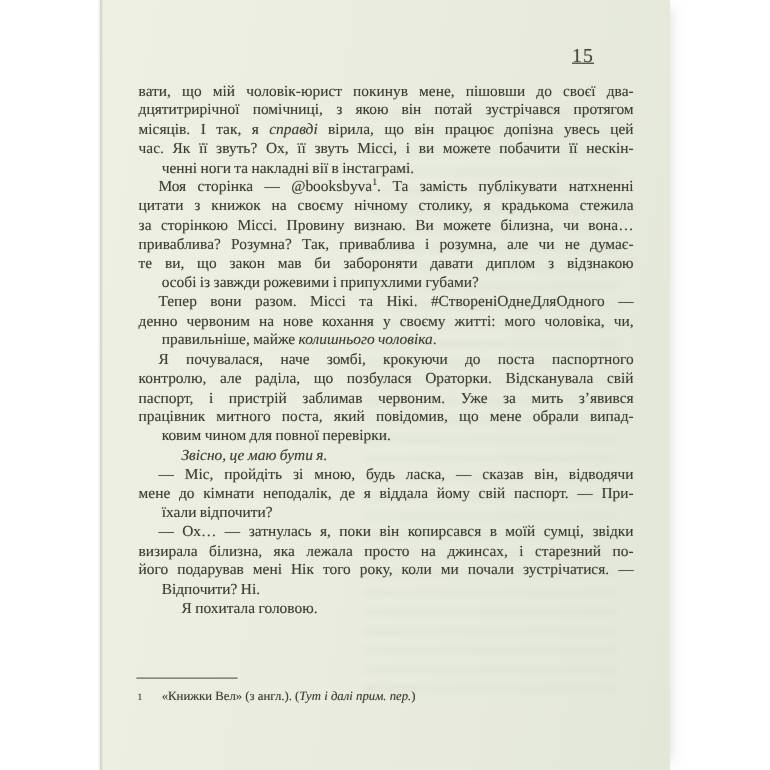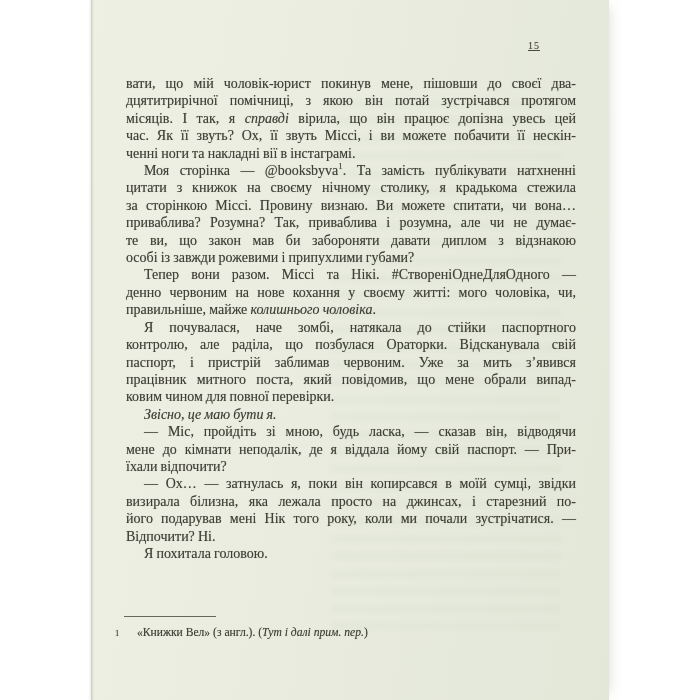--- a/index.html
+++ b/index.html
@@ -29,38 +29,38 @@
     background:linear-gradient(90deg,rgba(120,125,100,.28),rgba(120,125,100,0));
   }
   .showthrough{
     position:absolute;left:240px;top:100px;width:230px;height:530px;
     background:repeating-linear-gradient(180deg,rgba(140,165,145,.10) 0 8px,rgba(0,0,0,0) 8px 17.4px);
     filter:blur(2.5px);opacity:.45;pointer-events:none;
   }
   .page-number{
     position:absolute;top:40px;left:35px;width:450px;
     text-align:right;padding-right:36px;box-sizing:border-box;
-    font-size:10px;letter-spacing:1px;color:var(--muted);text-decoration:underline;
+    font-size:18px;letter-spacing:1px;color:var(--muted);text-decoration:underline;
   }
   .body-text{position:absolute;left:35px;top:75px;width:450px;}
   .line{
     font-size:14px;line-height:17.4px;color:var(--text);
     text-align:justify;text-align-last:justify;
     word-spacing:-0.4px;white-space:nowrap;
   }
-  .line.end{text-align-last:left;white-space:normal;}
+  .line.end{text-align-last:left;white-space:normal;margin-left:21px;}
   .line.indent{text-indent:18px;}
   .line em{}
   .line sup{font-size:9px;line-height:0;vertical-align:super;}
   .footnote-divider{
     position:absolute;left:33px;top:616px;width:92px;height:0;
     border-top:1.4px solid rgba(70,70,60,.8);
   }
   .footnote{
-    position:absolute;left:22px;top:625px;width:452px;
+    position:absolute;left:32px;top:625px;width:452px;
     font-size:11.6px;line-height:15px;color:var(--text);
   }
   .footnote .marker{
     display:inline-block;width:22px;
     font-size:8.5px;vertical-align:top;padding-top:1px;padding-left:2px;
   }
   .footnote em{font-style:italic;}
 </style>
 </head>
 <body>
@@ -70,28 +70,28 @@
     <div class="showthrough"></div>
     <div class="page-number">15</div>
     <div class="body-text">
         <div class="line"><span>вати, що мій чоловік-юрист покинув мене, пішовши до своєї два-</span></div>
         <div class="line"><span>дцятитрирічної помічниці, з якою він потай зустрічався протягом</span></div>
         <div class="line"><span>місяців. І так, я </span><em>справді</em><span> вірила, що він працює допізна увесь цей</span></div>
         <div class="line"><span>час. Як її звуть? Ох, її звуть Міссі, і ви можете побачити її нескін-</span></div>
         <div class="line end"><span>ченні ноги та накладні вії в інстаграмі.</span></div>
         <div class="line indent"><span>Моя сторінка — @booksbyva</span><sup>1</sup><span>. Та замість публікувати натхненні</span></div>
         <div class="line"><span>цитати з книжок на своєму нічному столику, я крадькома стежила</span></div>
-        <div class="line"><span>за сторінкою Міссі. Провину визнаю. Ви можете спитати, чи вона…</span></div>
+        <div class="line"><span>за сторінкою Міссі. Провину визнаю. Ви можете білизна, чи вона…</span></div>
         <div class="line"><span>приваблива? Розумна? Так, приваблива і розумна, але чи не думає-</span></div>
         <div class="line"><span>те ви, що закон мав би забороняти давати диплом з відзнакою</span></div>
         <div class="line end"><span>особі із завжди рожевими і припухлими губами?</span></div>
         <div class="line indent"><span>Тепер вони разом. Міссі та Нікі. #СтвореніОднеДляОдного —</span></div>
         <div class="line"><span>денно червоним на нове кохання у своєму житті: мого чоловіка, чи,</span></div>
         <div class="line end"><span>правильніше, майже </span><em>колишнього чоловіка</em><span>.</span></div>
-        <div class="line indent"><span>Я почувалася, наче зомбі, натякала до стійки паспортного</span></div>
+        <div class="line indent"><span>Я почувалася, наче зомбі, крокуючи до поста паспортного</span></div>
         <div class="line"><span>контролю, але раділа, що позбулася Ораторки. Відсканувала свій</span></div>
         <div class="line"><span>паспорт, і пристрій заблимав червоним. Уже за мить з’явився</span></div>
         <div class="line"><span>працівник митного поста, який повідомив, що мене обрали випад-</span></div>
         <div class="line end"><span>ковим чином для повної перевірки.</span></div>
         <div class="line indent end"><em>Звісно, це маю бути я.</em></div>
         <div class="line indent"><span>— Міс, пройдіть зі мною, будь ласка, — сказав він, відводячи</span></div>
         <div class="line"><span>мене до кімнати неподалік, де я віддала йому свій паспорт. — При-</span></div>
         <div class="line end"><span>їхали відпочити?</span></div>
         <div class="line indent"><span>— Ох… — затнулась я, поки він копирсався в моїй сумці, звідки</span></div>
         <div class="line"><span>визирала білизна, яка лежала просто на джинсах, і старезний по-</span></div>

